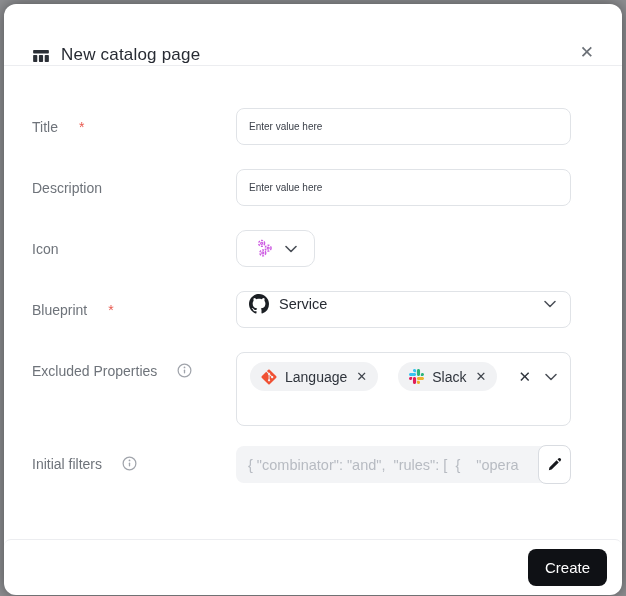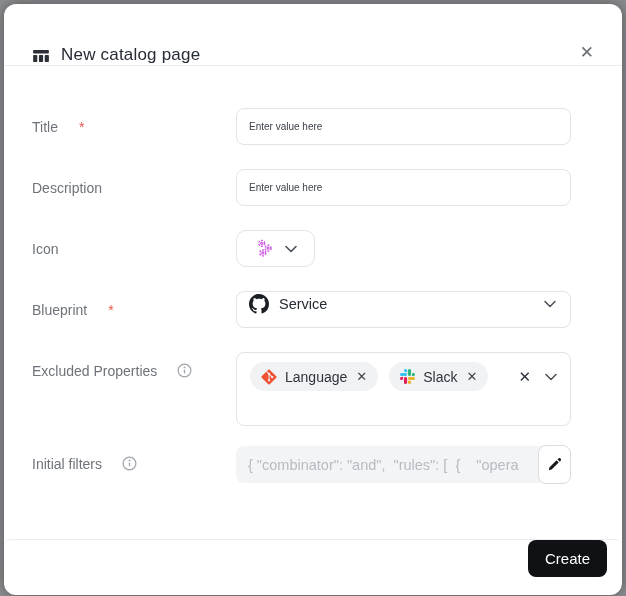--- a/index.html
+++ b/index.html
@@ -26,30 +26,30 @@
   .row:last-child { margin-bottom:0; }
   .label-col { flex:0 0 204px; display:flex; align-items:center; height:37px; font-size:14px; color:#6e737a; gap:20px; }
   .req { color:#e8594f; margin-left:1px; }
   .control-col { flex:1 1 auto; min-width:0; }
   .text-input { width:100%; height:37px; border:1px solid #e0e3e7; border-radius:8px; padding:0 12px; font-size:10px; font-family:inherit; color:#2f343c; outline:none; background:#fff; }
   .text-input::placeholder { color:#3c414a; opacity:1; }
   .icon-select { width:79px; height:37px; border:1px solid #e0e3e7; border-radius:10px; background:#fff; display:flex; align-items:center; justify-content:center; gap:10px; cursor:pointer; }
   .select { width:100%; height:37px; border:1px solid #e0e3e7; border-radius:8px; background:#fff; display:flex; align-items:center; gap:10px; padding:0 14px 12px 12px; font-size:14.5px; color:#272b33; cursor:pointer; }
   .select .chev { margin-left:auto; display:flex; }
   .multiselect { width:100%; height:74px; border:1px solid #e0e3e7; border-radius:8px; background:#fff; padding:9px 13px; display:flex; align-items:flex-start; }
-  .chips { display:flex; gap:11px; }
+  .chips { display:flex; gap:20px; }
   .chip { height:29px; background:#f1f2f4; border-radius:16px; display:flex; align-items:center; gap:8px; padding:0 11px; font-size:14px; color:#2f343c; white-space:nowrap; }
   .chip-x { background:none; border:none; cursor:pointer; font-size:13px; color:#3f444c; padding:0 0 0 1px; font-family:inherit; line-height:1; }
   .ms-actions { margin-left:auto; display:flex; align-items:center; gap:14px; height:29px; }
   .clear-x { background:none; border:none; cursor:pointer; font-size:15px; color:#2f343c; padding:0; font-family:inherit; line-height:1; }
   .filters-wrap { position:relative; height:39px; }
   .filters-value { position:absolute; left:0; top:1px; right:0; height:37px; background:#f3f4f6; border-radius:8px; padding:0 46px 0 12px; font-size:14.5px; color:#b7bbc2; display:flex; align-items:center; white-space:pre; overflow:hidden; }
   .edit-btn { position:absolute; right:0; top:0; width:33px; height:39px; background:#fff; border:1px solid #d9dce1; border-radius:8px; display:flex; align-items:center; justify-content:center; cursor:pointer; }
   
-  .dlg-footer { flex:0 0 auto; border-top:1px solid #ecedf0; height:56px; display:flex; align-items:flex-start; justify-content:flex-end; padding:0 15px;border-radius:7px; }
+  .dlg-footer { flex:0 0 auto; border-top:1px solid #ecedf0; height:56px; display:flex; align-items:center; justify-content:flex-end; padding:0 15px;border-radius:7px; }
   .create-btn { background:#0f1115; color:#ffffff; border:none; border-radius:8px; height:37px; padding:0 17px; font-size:15px; font-family:inherit; cursor:pointer; }
   .ico { display:inline-flex; align-items:center; justify-content:center; }
 </style>
 </head>
 <body>
 
 <div class="modal">
 
   <div class="dlg-header">
     <span class="ico">

